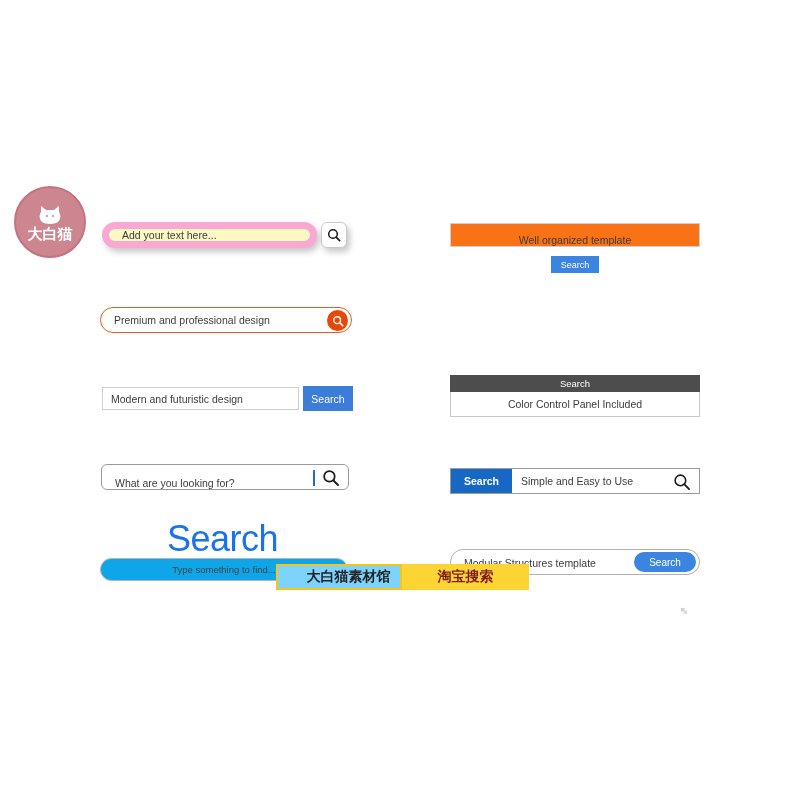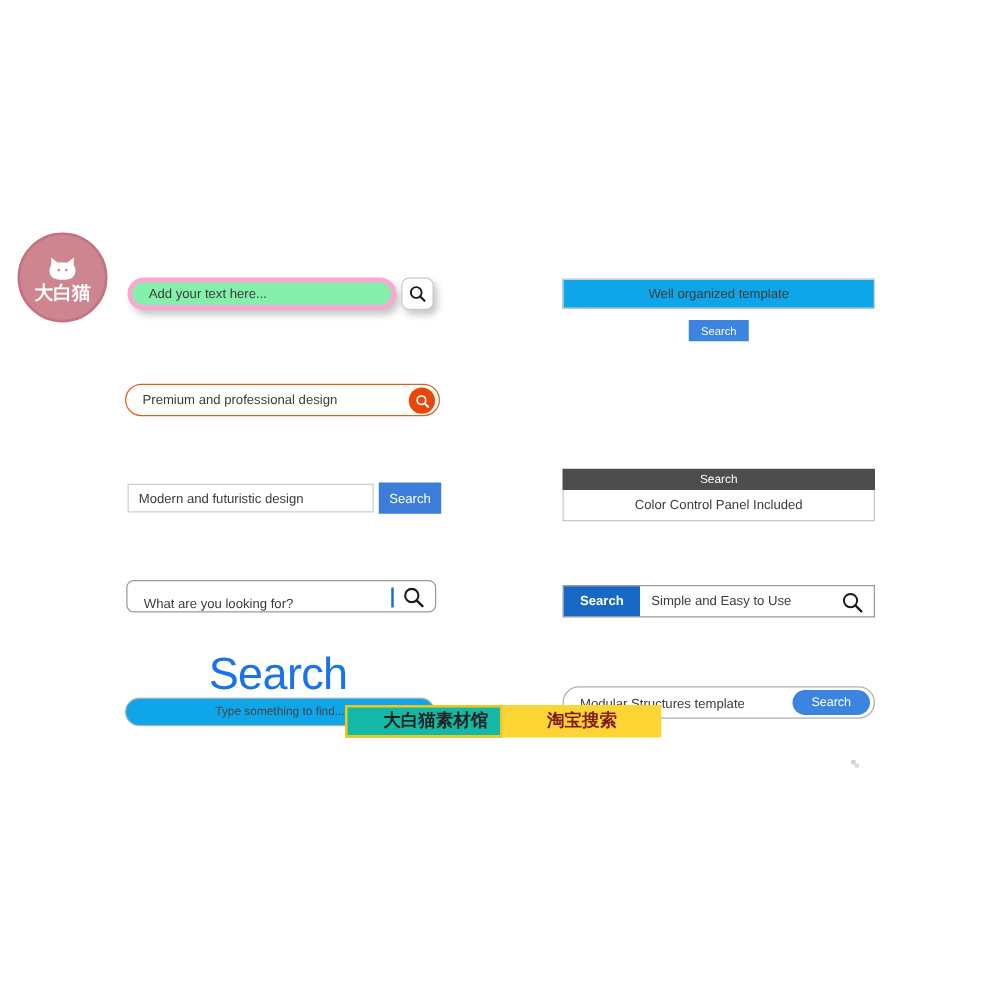--- a/index.html
+++ b/index.html
@@ -26,21 +26,21 @@
     color:#ffffff;font-size:15px;font-weight:bold;letter-spacing:0px;
     font-family:"DejaVu Sans",sans-serif;line-height:1;margin-top:2px;
   }
 
   
   .ph{color:#3c3c3c;font-size:10.5px;white-space:nowrap;}
 
   
   .l1-input{
     left:102px;top:222px;width:215px;height:26px;
-    background:#86efac;border:4px solid #f9a8d4;border-radius:13px;
+    background:#fef9c3;border:7px solid #f9a8d4;border-radius:13px;
     box-shadow:3px 4px 6px rgba(0,0,0,.22);
     display:flex;align-items:center;box-sizing:border-box;padding-left:13px;
   }
   .l1-btn{
     left:321px;top:222px;width:26px;height:26px;
     background:#fff;border:1px solid #c9c9c9;border-radius:6px;
     box-shadow:3px 4px 6px rgba(0,0,0,.22);
     display:flex;align-items:center;justify-content:center;box-sizing:border-box;
   }
 
@@ -86,22 +86,22 @@
   .l5-input{
     left:100px;top:558px;width:248px;height:23px;
     background:#0ea5e9;border:1px solid #b5b5b5;border-radius:12px;
     display:flex;align-items:center;justify-content:center;box-sizing:border-box;
   }
   .l5-input .ph{font-size:9.5px;color:#444;}
 
   
   .r1-input{
     left:450px;top:223px;width:250px;height:24px;
-    background:#0ea5e9;border:1px solid #cfcfcf;
-    display:flex;align-items:center;justify-content:center;box-sizing:border-box;
+    background:#f97316;border:1px solid #cfcfcf;
+    display:flex;align-items:flex-end;justify-content:center;box-sizing:border-box;
   }
   .r1-btn{
     left:551px;top:256px;width:48px;height:17px;
     background:#3b84e0;color:#fff;font-size:9px;
     display:flex;align-items:center;justify-content:center;
   }
 
   
   .r2-wrap{left:450px;top:305px;width:250px;height:27px;position:absolute;}
   .r2-bar{position:absolute;left:8px;top:2px;width:2px;height:22px;background:#3b3b3b;}
@@ -144,21 +144,21 @@
   .r5-txt{position:absolute;left:13px;top:7px;}
   .r5-btn{
     position:absolute;right:3px;top:2px;width:62px;height:20px;border-radius:10px;
     background:#3b84e0;color:#fff;font-size:10px;
     display:flex;align-items:center;justify-content:center;
   }
 
   
   .wm1{
     left:276px;top:564px;width:126px;height:26px;
-    background:#14b8a6;border:2px solid #f5c518;box-sizing:border-box;
+    background:#7dd3fc;border:2px solid #f5c518;box-sizing:border-box;
     display:flex;align-items:center;justify-content:center;
     color:#222;font-size:14px;font-weight:bold;font-family:"DejaVu Sans",sans-serif;padding-left:19px;
   }
   .wm2{
     left:402px;top:564px;width:127px;height:26px;
     background:#fcd434;box-sizing:border-box;
     display:flex;align-items:center;justify-content:center;
     color:#7f1d1d;font-size:14px;font-weight:bold;font-family:"DejaVu Sans",sans-serif;
   }
   .cursor-artifact{

